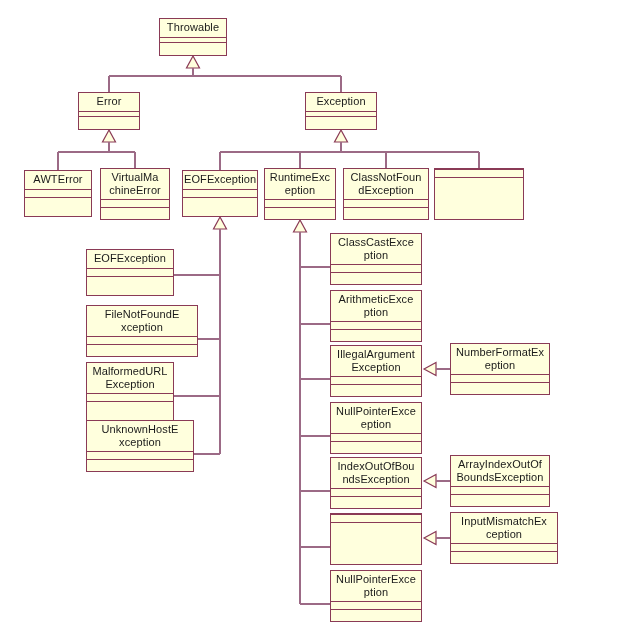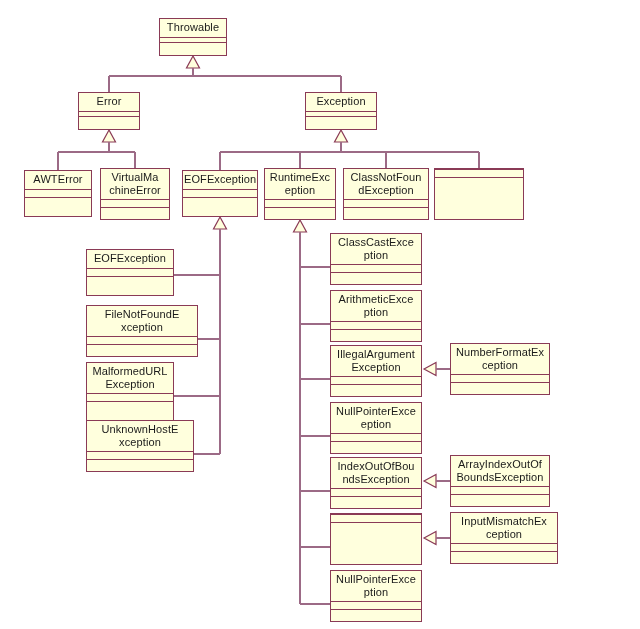--- a/index.html
+++ b/index.html
@@ -251,21 +251,21 @@
       <div class="uml-class" style="left: 330px; top: 570px; width: 92px; height: 52px; border-color: rgb(138, 58, 86); background: rgb(255, 255, 221);">
         <div class="uml-name" style="height: 30px; color: rgb(26, 26, 26);">NullPointerExce
 ption</div>
         <div class="uml-sep" style="background: rgb(138, 58, 86);"></div>
         <div class="uml-attrs" style="height: 7px; background: rgb(255, 255, 221);"></div>
         <div class="uml-sep" style="background: rgb(138, 58, 86);"></div>
         <div class="uml-ops" style="height: 11px; background: rgb(255, 255, 221);"></div>
       </div>
       <div class="uml-class" style="left: 450px; top: 343px; width: 100px; height: 52px; border-color: rgb(138, 58, 86); background: rgb(255, 255, 221);">
         <div class="uml-name" style="height: 30px; color: rgb(26, 26, 26);">NumberFormatEx
-ception</div>
+eption</div>
         <div class="uml-sep" style="background: rgb(138, 58, 86);"></div>
         <div class="uml-attrs" style="height: 7px; background: rgb(255, 255, 221);"></div>
         <div class="uml-sep" style="background: rgb(138, 58, 86);"></div>
         <div class="uml-ops" style="height: 11px; background: rgb(255, 255, 221);"></div>
       </div>
       <div class="uml-class" style="left: 450px; top: 455px; width: 100px; height: 52px; border-color: rgb(138, 58, 86); background: rgb(255, 255, 221);">
         <div class="uml-name" style="height: 30px; color: rgb(26, 26, 26);">ArrayIndexOutOf
 BoundsException</div>
         <div class="uml-sep" style="background: rgb(138, 58, 86);"></div>
         <div class="uml-attrs" style="height: 7px; background: rgb(255, 255, 221);"></div>

